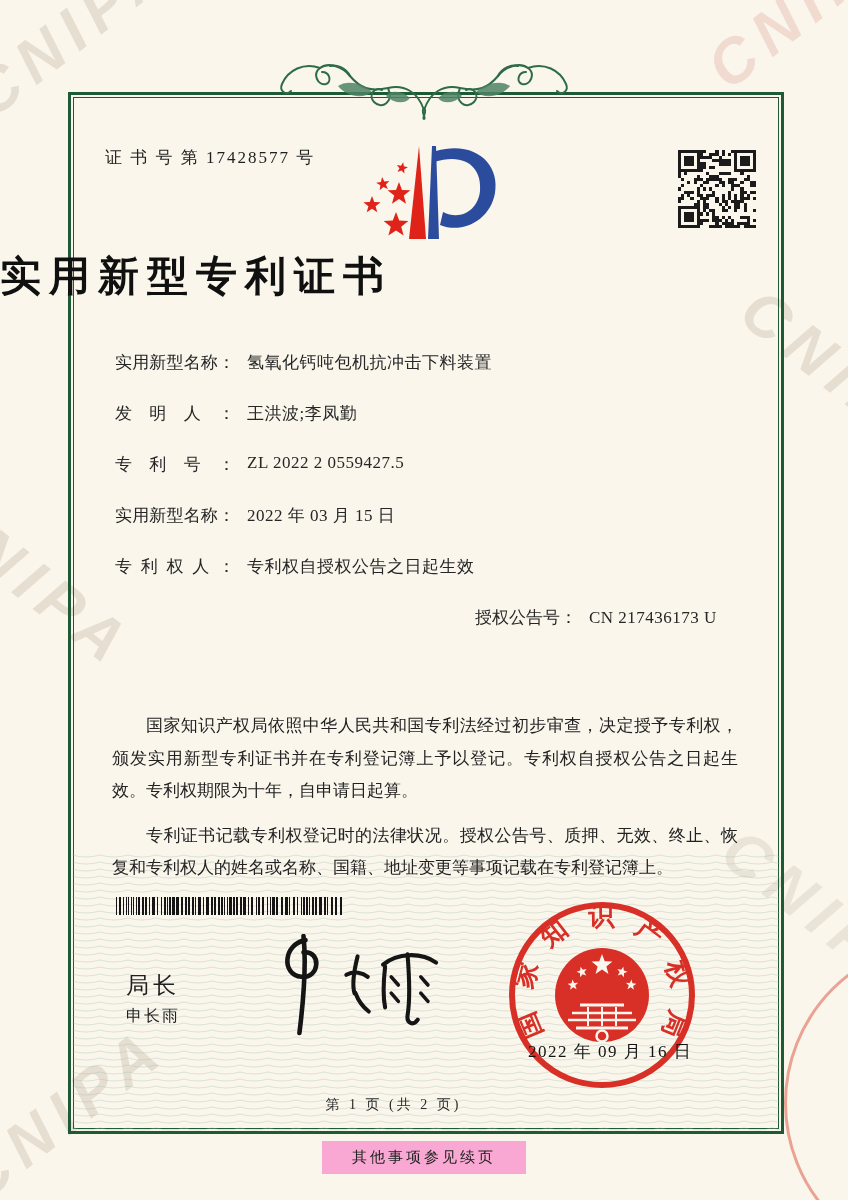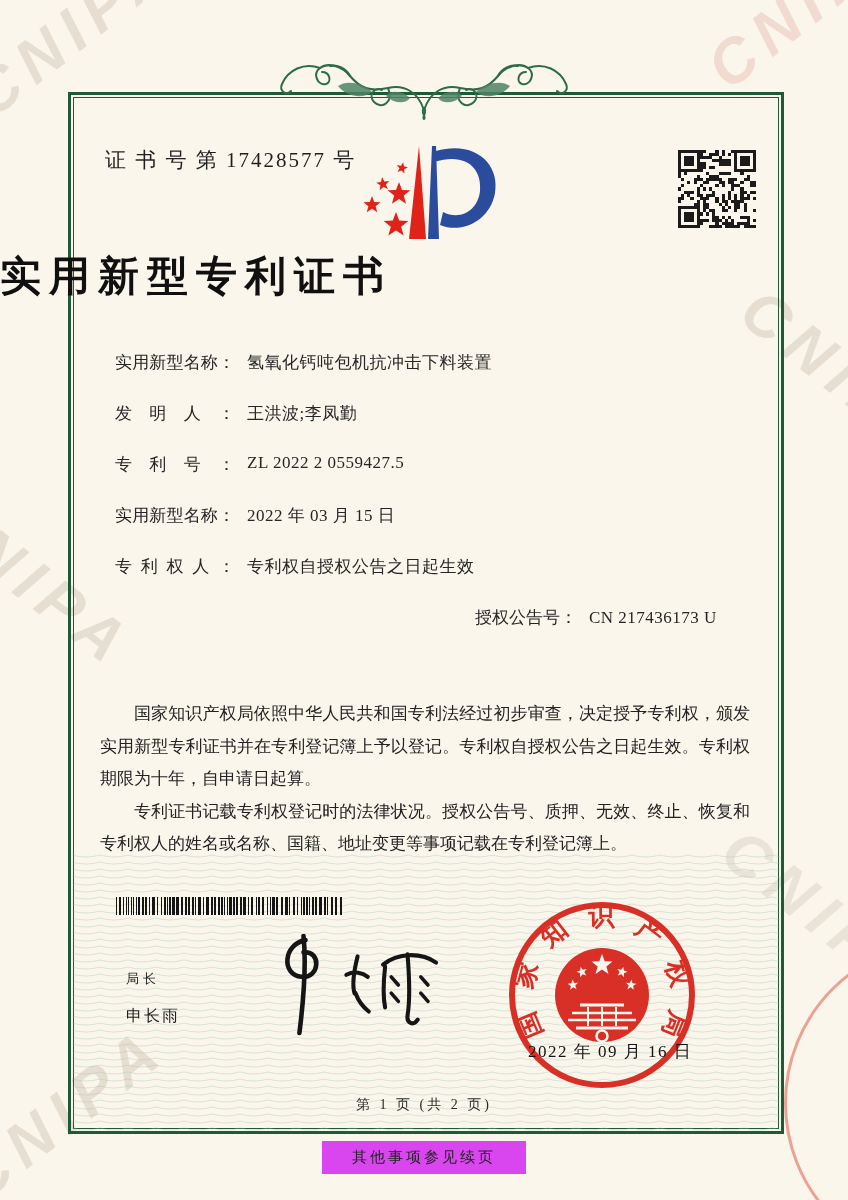--- a/index.html
+++ b/index.html
@@ -30,45 +30,45 @@
   .red-arc{position:absolute;z-index:1;width:320px;height:320px;border-radius:50%;
       border:3px solid rgba(214,60,40,0.45);right:-262px;top:940px;}
   
   .frame{position:absolute;z-index:2;left:68px;top:92px;width:716px;height:1042px;
       border:3px solid var(--frame-green);box-sizing:border-box;}
   .frame-inner{position:absolute;inset:2px;border:1px solid var(--frame-green);}
   .ornament{position:absolute;z-index:3;left:256px;top:58px;}
   
   .guilloche{position:absolute;z-index:2;left:72px;top:852px;}
   
-  .cert-no{position:absolute;z-index:3;left:105px;top:146px;font-size:21px;letter-spacing:2px;}
+  .cert-no{position:absolute;z-index:3;left:105px;top:146px;font-size:17px;letter-spacing:2px;}
   .logo{position:absolute;z-index:3;left:352px;top:131px;}
   .qr{position:absolute;z-index:3;left:678px;top:150px;}
   .title{position:absolute;z-index:3;left:0;top:249px;width:788px;text-align:left;
       font-size:41px;font-weight:bold;letter-spacing:8px;color:#101010;}
   .fields{position:absolute;z-index:3;left:115px;top:351px;font-size:17px;color:#262626;}
   .frow{height:51px;white-space:nowrap;}
   .flabel{display:inline-block;width:120px;text-align:justify;text-align-last:justify;
       white-space:nowrap;vertical-align:top;}
   .fvalue{margin-left:12px;letter-spacing:0.5px;}
   .grant-row{position:relative;height:51px;white-space:nowrap;}
   .grant-2{position:absolute;left:360px;top:0;}
   .paras{position:absolute;z-index:3;left:100px;top:698px;width:650px;
       font-size:17px;line-height:32.5px;text-align:justify;color:#222;}
-  .paras p{margin:0;text-indent:2em;}
+  .paras p{margin:12px;text-indent:2em;}
   .barcode{position:absolute;z-index:3;left:115px;top:897px;}
-  .director-title{position:absolute;z-index:3;left:126px;top:970px;font-size:13px;letter-spacing:4px;}
+  .director-title{position:absolute;z-index:3;left:126px;top:970px;font-size:23px;letter-spacing:4px;}
   .director-name{position:absolute;z-index:3;left:126px;top:1006px;font-size:16px;letter-spacing:2px;font-family:Liberation Serif, serif;}
   .signature{position:absolute;z-index:4;left:252px;top:934px;}
   .seal{position:absolute;z-index:4;left:502px;top:895px;opacity:0.95;}
   .seal-date{position:absolute;z-index:5;left:528px;top:1040px;font-size:17px;letter-spacing:1.5px;color:#141414;}
-  .page-no{position:absolute;z-index:3;left:0;top:1096px;width:848px;text-align:center;
+  .page-no{position:absolute;z-index:3;left:0;top:1096px;width:787px;text-align:center;
       font-size:14px;letter-spacing:3px;color:#2a2a2a;}
   .cont-note{position:absolute;z-index:3;left:424px;top:1141px;transform:translateX(-50%);
-      background:#d946ef;padding:7px 30px;font-size:15px;letter-spacing:3px;color:#222;}
+      background:#f9a8d4;padding:7px 30px;font-size:15px;letter-spacing:3px;color:#222;}
   
   .red-fill{fill:var(--logo-red);}
   .blue-fill{fill:var(--logo-blue);}
   .seal-stroke{stroke:var(--seal-red);fill:none;}
   .seal-fill{fill:var(--seal-red);}
   .paper-fill{fill:#FBF7EE;}
   .sig-stroke{stroke:#151515;fill:none;stroke-linecap:round;stroke-linejoin:round;}
   .orn-stroke{stroke:#2E6B47;fill:none;stroke-width:2;stroke-linecap:round;}
   .orn-leaf{fill:#4E8465;opacity:0.85;}
 </style>

